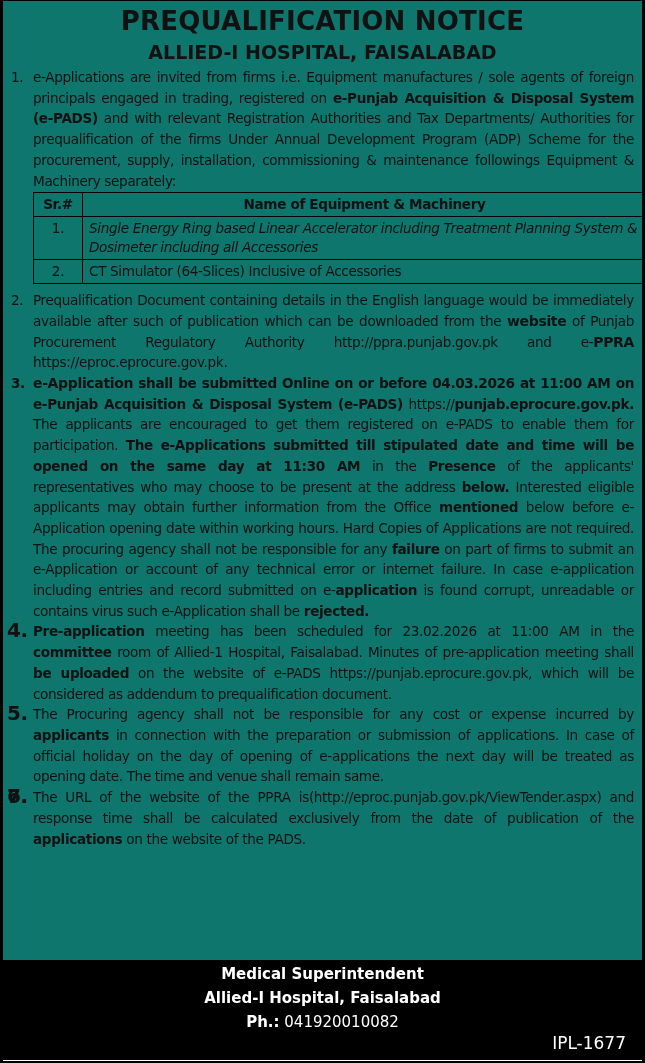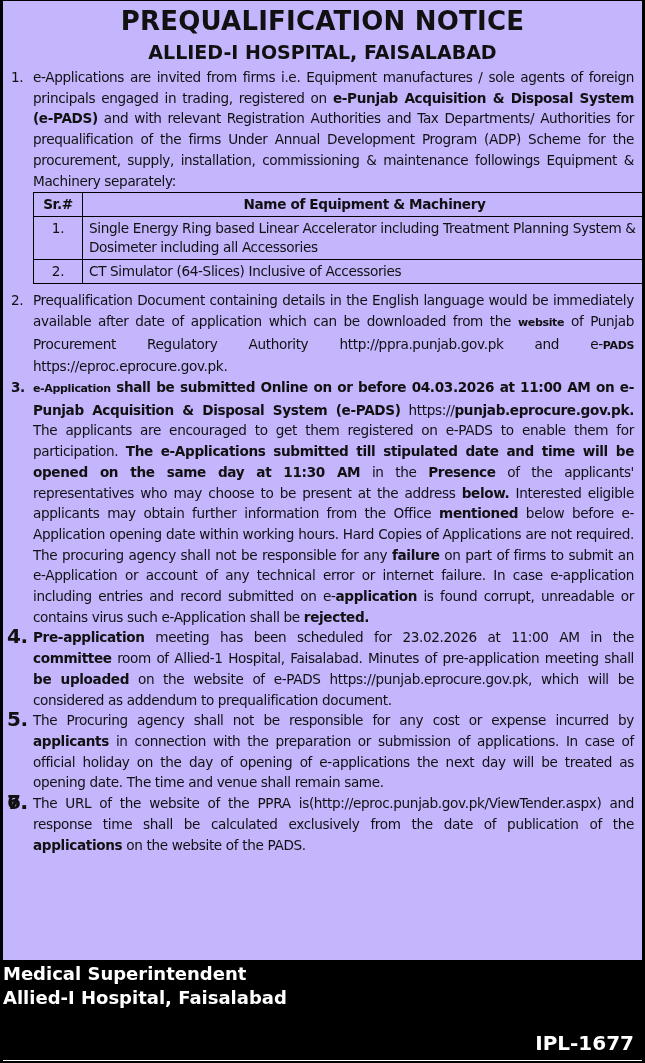--- a/index.html
+++ b/index.html
@@ -1,34 +1,34 @@
 <!DOCTYPE html>
 <html><head>
 <meta charset="utf-8">
 <style>
   html, body { margin: 0; padding: 0; background: #fff; }
   body { width: 645px; height: 1063px; overflow: hidden; position: relative; font-family: "DejaVu Sans", sans-serif; color: #111; }
-  .frame { position: absolute; left: 0; top: 0; width: 645px; height: 1063px; box-sizing: border-box; border-left: 3px solid #000; border-right: 3px solid #000; border-top: 1px solid #000; background: #c4b5fd; }
+  .frame { position: absolute; left: 0; top: 0; width: 645px; height: 1063px; box-sizing: border-box; border-left: 3px solid #000; border-right: 3px solid #000; border-top: 1px solid #000; background: #0f766e; }
   .title { text-align: center; font-weight: bold; font-size: 26px; letter-spacing: 0.2px; margin-top: 4px; line-height: 32px; }
   .subtitle { text-align: center; font-weight: bold; font-size: 19px; line-height: 26px; margin-top: 2px; }
   .items { position: absolute; left: 8px; right: 8px; top: 66px; }
   .item { position: relative; padding-left: 22px; font-size: 13.6px; line-height: 20.7px; text-align: justify; font-family: "DejaVu Sans", sans-serif; letter-spacing: -0.35px; }
   .item .num { position: absolute; left: 0; top: 0; font-size: 13.6px; }
   .item .num.big { font-size: 20px; font-weight: bold; top: -1px; left: -4px; }
   .b { font-weight: bold; }
-  .sm { font-size: 11px; font-weight: bold; }
+  .sm { font-size: 14px; font-weight: bold; }
   table.eq { border-collapse: collapse; margin: 1px 0 6px 0; width: 614px; margin-left: 22px; font-size: 13.6px; letter-spacing: -0.35px; }
   table.eq th, table.eq td { border: 1.5px solid #000; padding: 2px 6px; line-height: 19px; margin-top: 27px; }
   table.eq th { font-weight: bold; text-align: center; }
   table.eq td.sr { width: 36px; text-align: center; vertical-align: top; }
   table.eq th.sr { width: 36px; }
   .footer { position: absolute; left: 0; right: 0; top: 959px; height: 104px; background: #000; color: #fff; }
-  .footer .line { font-weight: bold; font-size: 18px; line-height: 24px; }
+  .footer .line { text-align: center; font-weight: bold; font-size: 15px; line-height: 24px; }
   .footer .ph { text-align: center; font-size: 15px; line-height: 24px; }
-  .footer .ipl { position: absolute; right: 8px; top: 70px; font-weight: bold; font-size: 20px; line-height: 26px; }
+  .footer .ipl { position: absolute; right: 16px; top: 70px; font-weight: normal; font-size: 17px; line-height: 26px; }
   .footer .rule { position: absolute; left: 0; right: 0; bottom: 3px; height: 1px; background: #fff; }
   .fl1 { margin-top: 2px; }
 </style>
 </head>
 <body>
 
 <div class="frame">
   <div class="title">PREQUALIFICATION NOTICE</div>
   <div class="subtitle">ALLIED-I HOSPITAL, FAISALABAD</div>
 
@@ -42,32 +42,32 @@
     <table class="eq">
       <thead>
         <tr>
           <th class="sr">Sr.#</th>
           <th>Name of Equipment &amp; Machinery</th>
         </tr>
       </thead>
       <tbody>
         <tr>
           <td class="sr">1.</td>
-          <td style="text-align:left;">Single Energy Ring based Linear Accelerator including Treatment Planning System &amp; Dosimeter including all Accessories</td>
+          <td style="text-align:left;font-style:italic;">Single Energy Ring based Linear Accelerator including Treatment Planning System &amp; Dosimeter including all Accessories</td>
         </tr>
         <tr>
           <td class="sr">2.</td>
           <td>CT Simulator (64-Slices) Inclusive of Accessories</td>
         </tr>
       </tbody>
     </table>
 
     <div class="item">
       <span class="num">2.</span>
-      <span>Prequalification Document containing details in the English language would be immediately available after date of application which can be downloaded from the </span><span class="sm">website</span><span> of Punjab Procurement Regulatory Authority http://ppra.punjab.gov.pk and e-</span><span class="sm">PADS</span><span> https://eproc.eprocure.gov.pk.</span>
+      <span>Prequalification Document containing details in the English language would be immediately available after such of publication which can be downloaded from the </span><span class="sm">website</span><span> of Punjab Procurement Regulatory Authority http://ppra.punjab.gov.pk and e-</span><span class="sm">PPRA</span><span> https://eproc.eprocure.gov.pk.</span>
     </div>
 
     <div class="item">
       <span class="num b">3.</span>
       <span class="sm">e-Application</span><span class="b"> shall be submitted Online on or before 04.03.2026 at 11:00 AM on e-Punjab Acquisition &amp; Disposal System (e-PADS)</span><span> https://</span><span class="b">punjab.eprocure.gov.pk.</span><span> The applicants are encouraged to get them registered on e-PADS to enable them for participation. </span><span class="b">The e-Applications submitted till stipulated date and time will be opened on the same day at 11:30 AM</span><span> in the </span><span class="b">Presence</span><span> of the applicants' representatives who may choose to be present at the address </span><span class="b">below.</span><span> Interested eligible applicants may obtain further information from the Office </span><span class="b">mentioned</span><span> below before e-Application opening date within working hours. Hard Copies of Applications are not required. The procuring agency shall not be responsible for any </span><span class="b">failure</span><span> on part of firms to submit an e-Application or account of any technical error or internet failure. In case e-application including entries and record submitted on e-</span><span class="b">application</span><span> is found corrupt, unreadable or contains virus such e-Application shall be </span><span class="b">rejected.</span>
     </div>
 
     <div class="item">
       <span class="num big">4.</span>
       <span class="b">Pre-application</span><span> meeting has been scheduled for 23.02.2026 at 11:00 AM in the </span><span class="b">committee</span><span> room of Allied-1 Hospital, Faisalabad. Minutes of pre-application meeting shall </span><span class="b">be uploaded</span><span> on the website of e-PADS https://punjab.eprocure.gov.pk, which will be considered as addendum to prequalification document.</span>
@@ -84,16 +84,20 @@
 
     <div class="item">
       <span class="num big">7.</span>
       <span>The URL of the website of the PPRA is(http://eproc.punjab.gov.pk/ViewTender.aspx) and response time shall be calculated exclusively from the date of publication of the </span><span class="b">applications</span><span> on the website of the PADS.</span>
     </div>
   </div>
 
   <div class="footer">
     <div class="line fl1">Medical Superintendent</div>
     <div class="line">Allied-I Hospital, Faisalabad</div>
+    <div class="ph">
+      <span class="b">Ph.:</span>
+      <span>041920010082</span>
+    </div>
     <div class="ipl">IPL-1677</div>
     <div class="rule"></div>
   </div>
 </div>
 
 </body></html>

